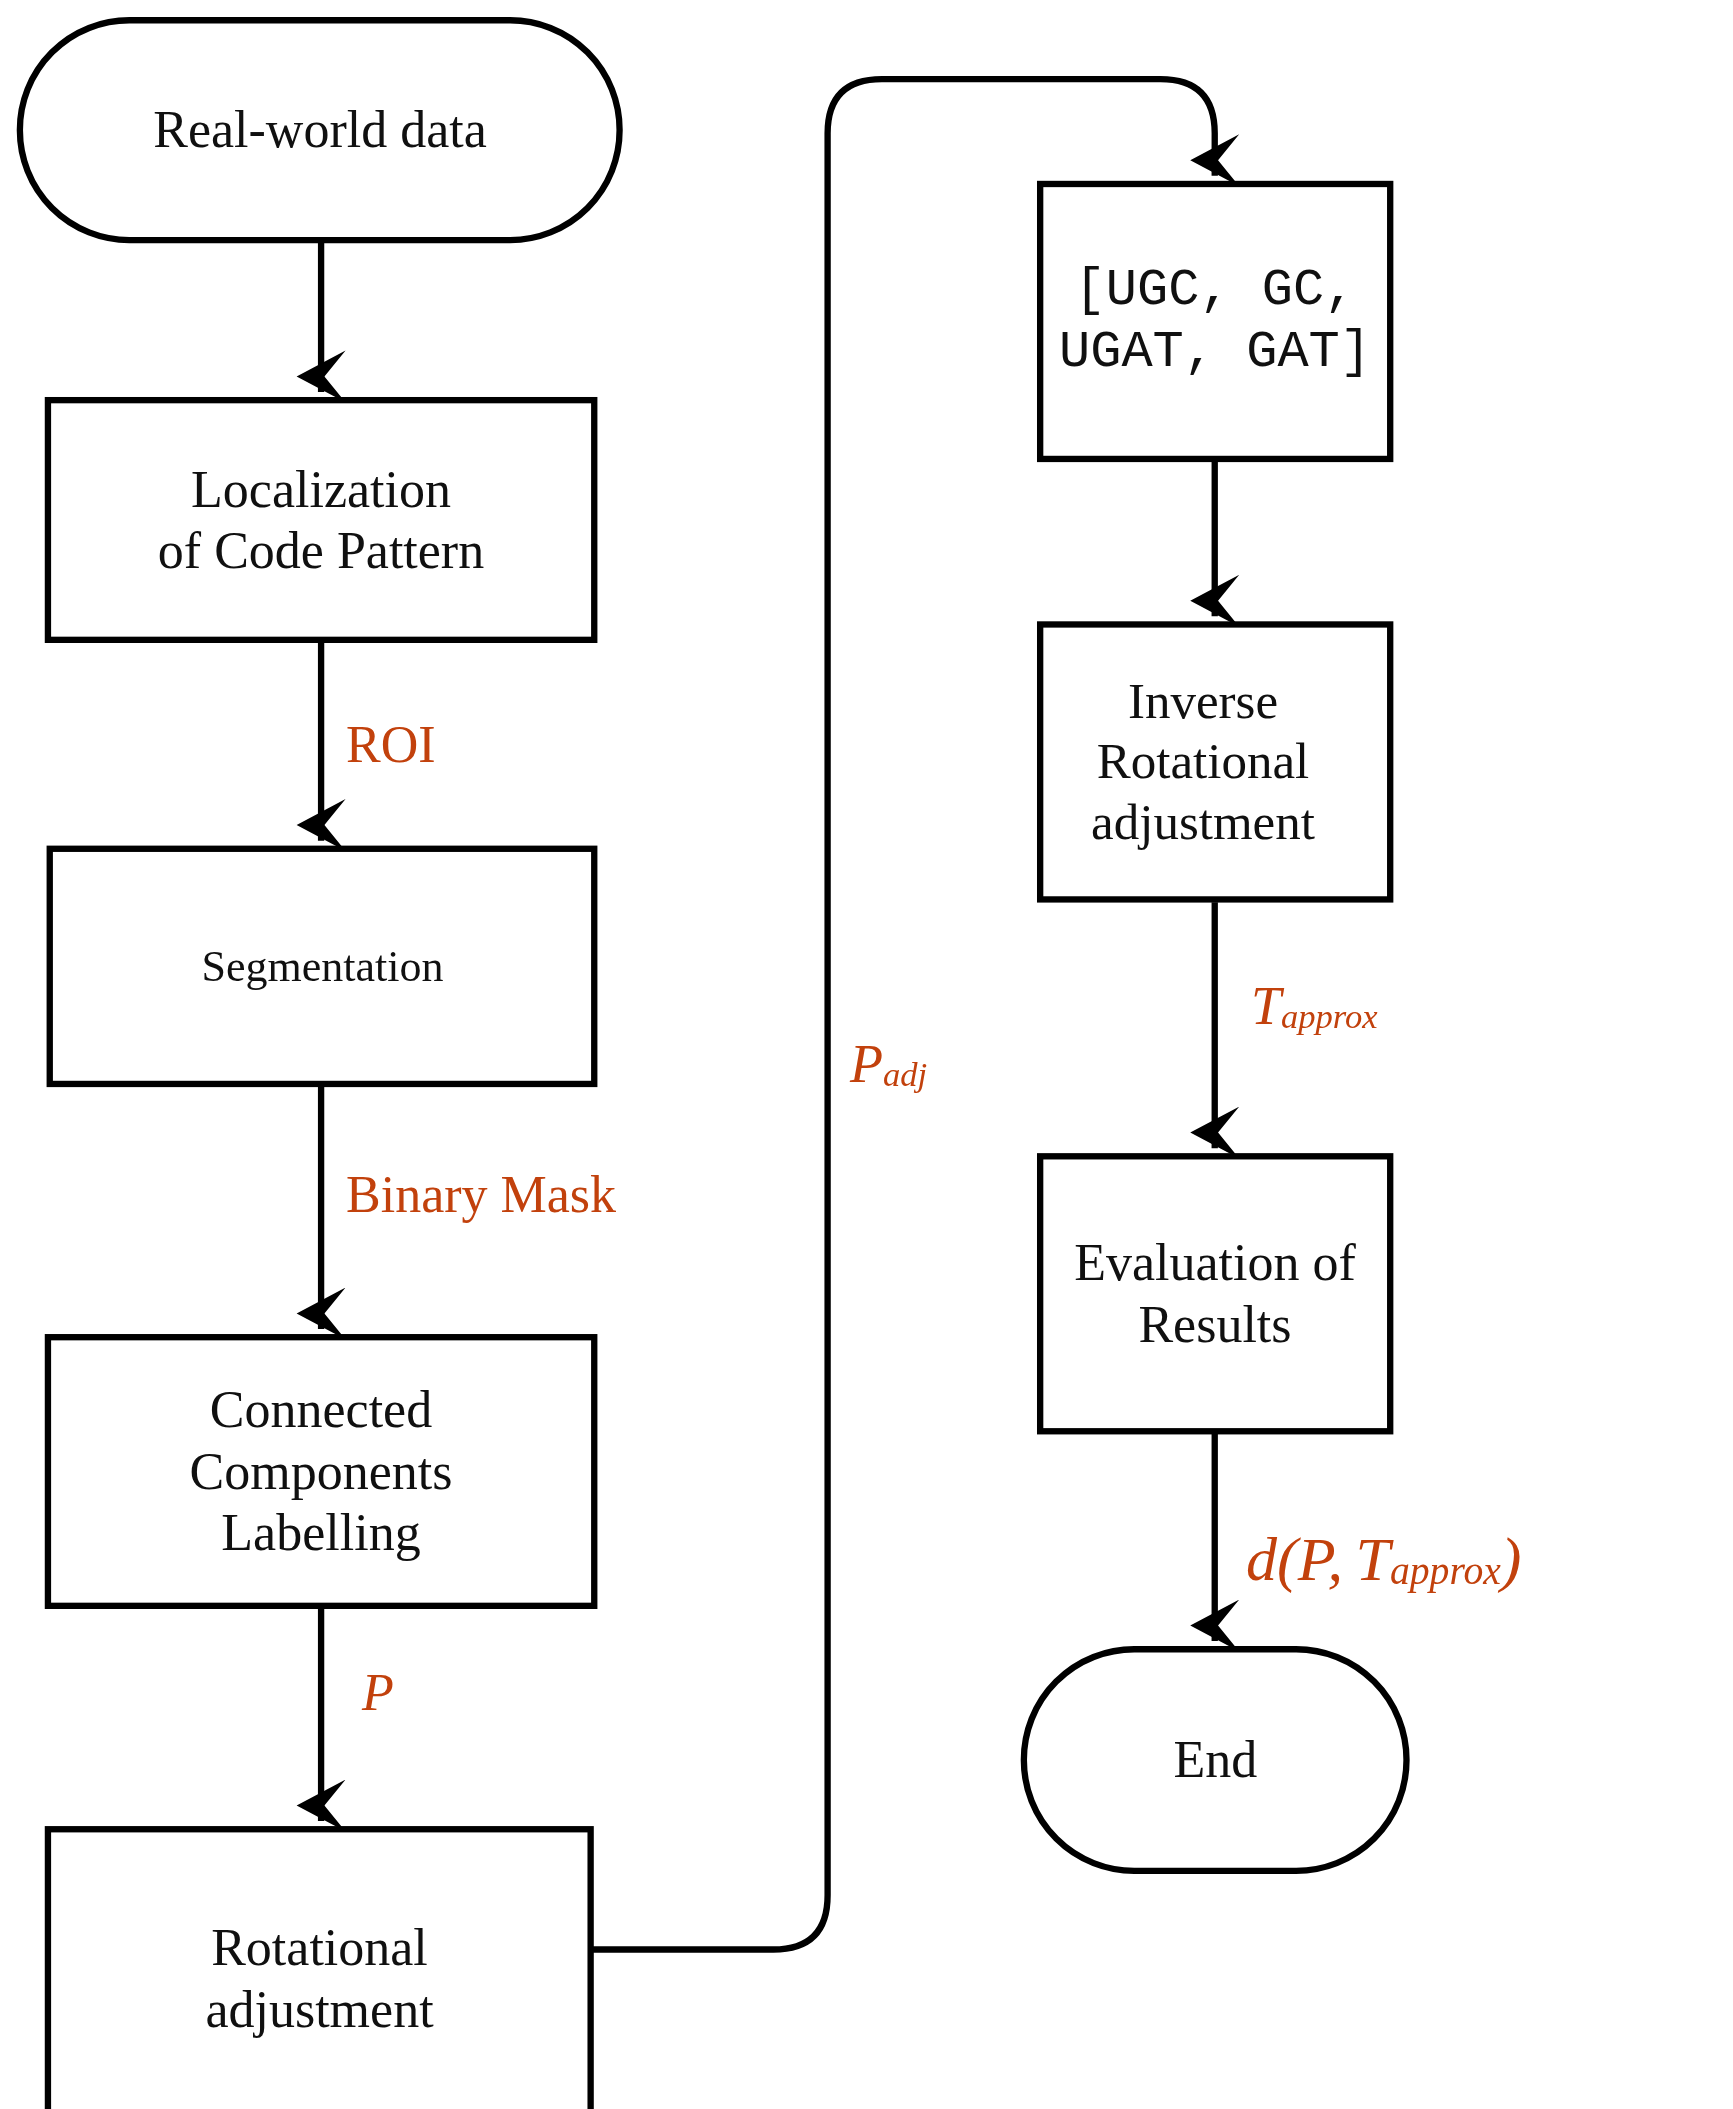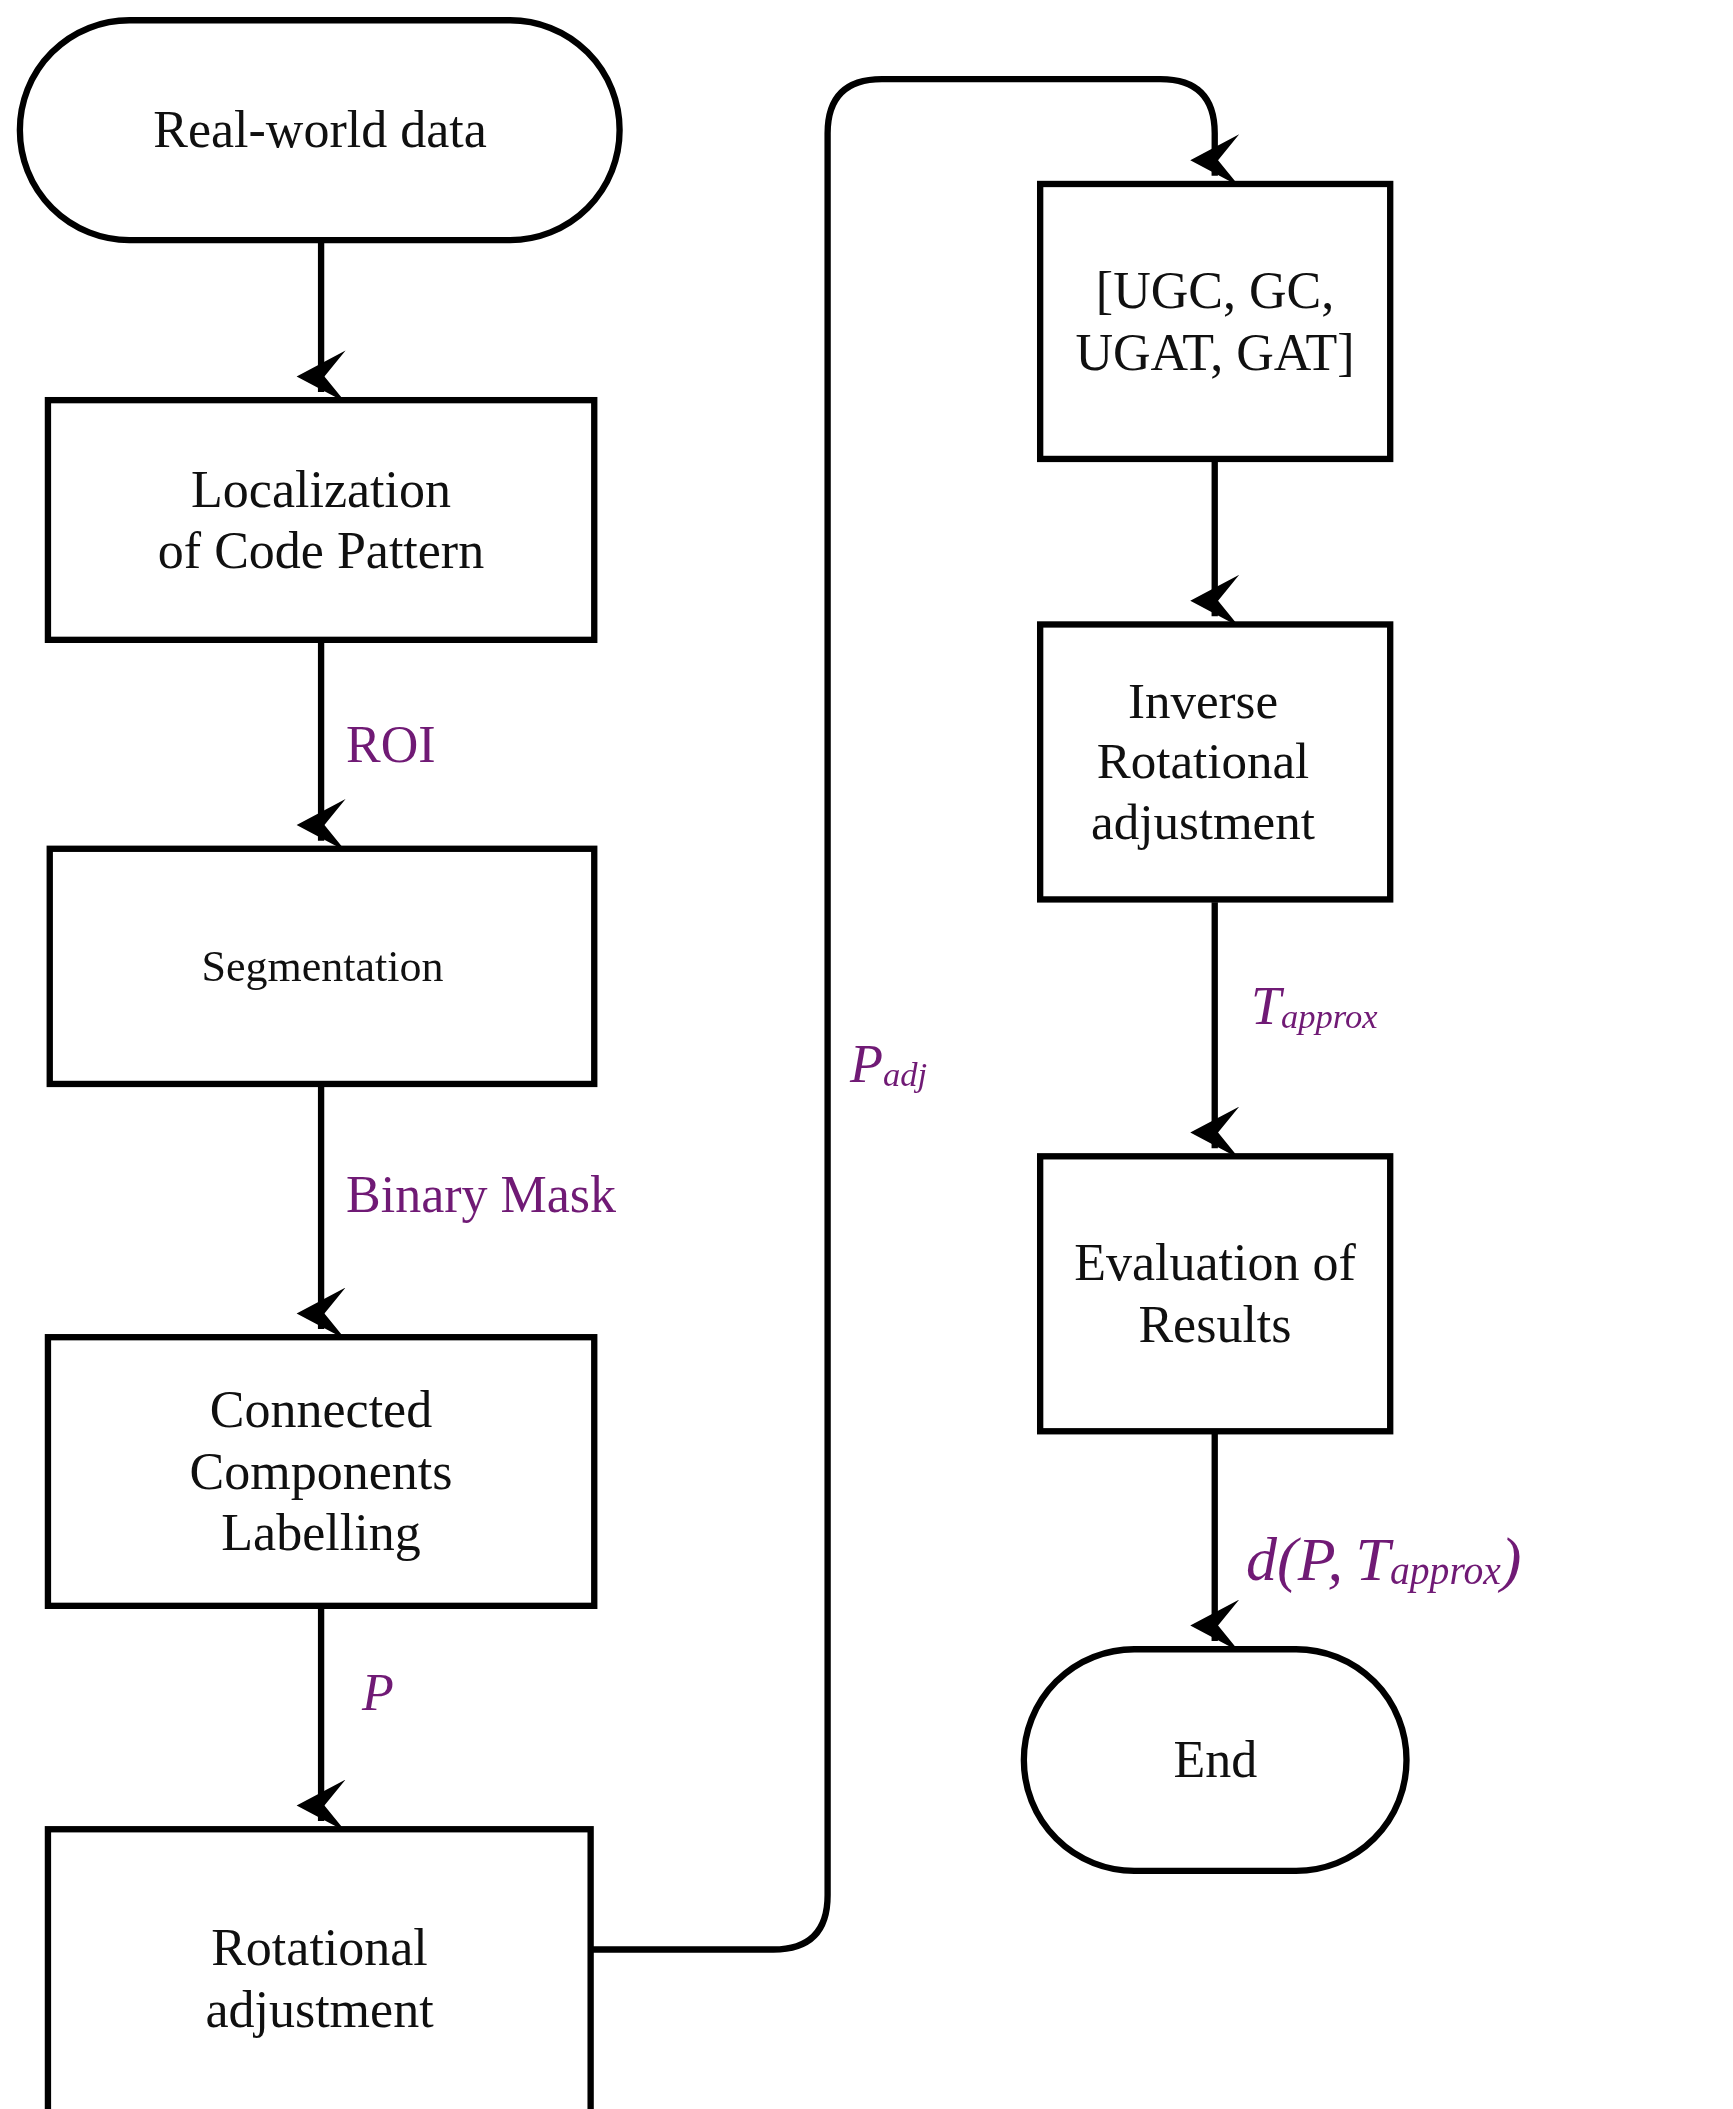--- a/index.html
+++ b/index.html
@@ -11,21 +11,21 @@
   }
   #flow{position:absolute;left:0;top:0;width:1733px;height:2110px;}
   .node-text{
     position:absolute;display:flex;align-items:center;justify-content:center;
     text-align:center;line-height:1.18;color:#101010;
     font-family:"Liberation Serif","DejaVu Serif",serif;
     pointer-events:none;white-space:pre-line;
   }
   .edge-label{
     position:absolute;display:flex;align-items:center;
-    color:#701a75;white-space:nowrap;
+    color:#c2410c;white-space:nowrap;
     font-family:"Liberation Serif","DejaVu Serif",serif;
   }
   .edge-label.ital{font-style:italic;}
   .sub{font-size:0.64em;vertical-align:baseline;position:relative;top:0.30em;font-style:italic;}
 </style>
 </head>
 <body>
 
 <svg id="flow" viewBox="0 0 1916 2332" width="1733" height="2110" xmlns="http://www.w3.org/2000/svg">
   <defs>
@@ -79,21 +79,21 @@
 
 <div class="node-text" style="left:50px;top:849px;width:545px;height:235px;font-size:44px;">Segmentation</div>
 
 <div class="node-text" style="left:48px;top:1337px;width:546px;height:269px;font-size:52px;">Connected
 Components
 Labelling</div>
 
 <div class="node-text" style="left:48px;top:1829px;width:543px;height:299px;font-size:52px;">Rotational
 adjustment</div>
 
-<div class="node-text" style="left:1040px;top:184px;width:350px;height:275px;font-size:52px;">[UGC, GC,
+<div class="node-text" style="left:1040px;top:184px;width:350px;height:275px;font-size:52px;font-family:Liberation Mono, monospace;">[UGC, GC,
 UGAT, GAT]</div>
 
 <div class="node-text" style="left:1028px;top:624px;width:350px;height:275px;font-size:51px;">Inverse Rotational
 adjustment</div>
 
 <div class="node-text" style="left:1040px;top:1156px;width:350px;height:275px;font-size:52px;">Evaluation of
 Results</div>
 
 <div class="node-text" style="left:1024px;top:1649px;width:383px;height:222px;font-size:52px;text-align:right;">End</div>
 

